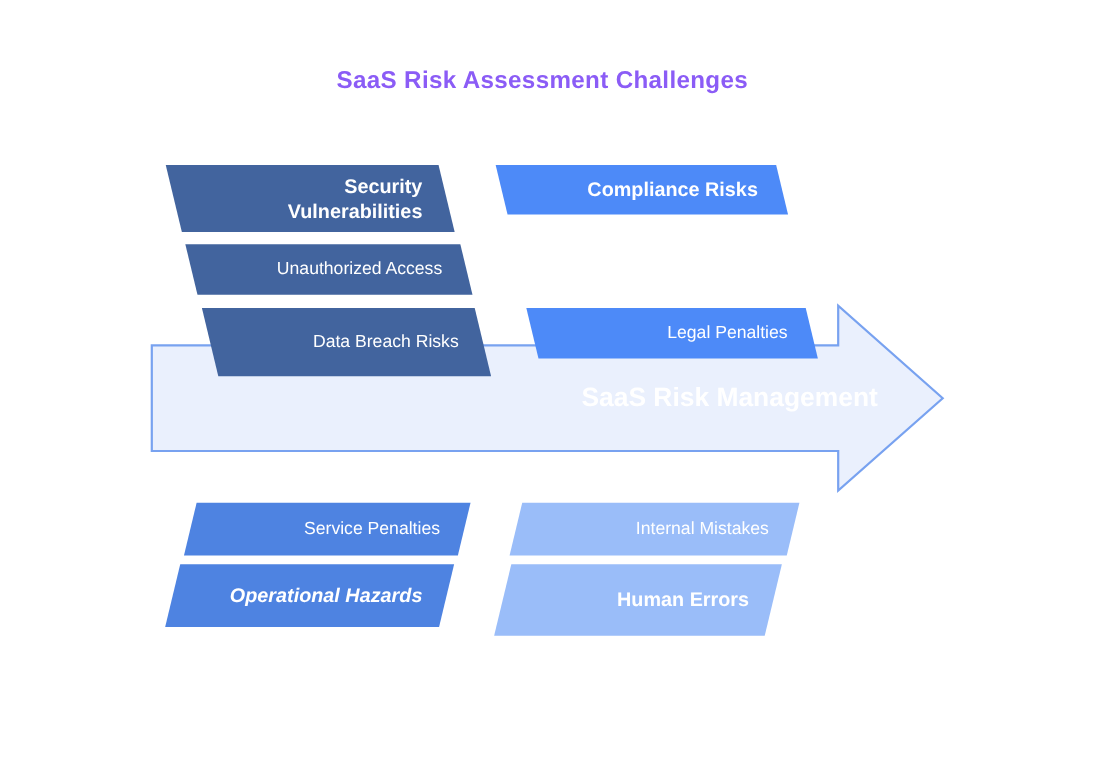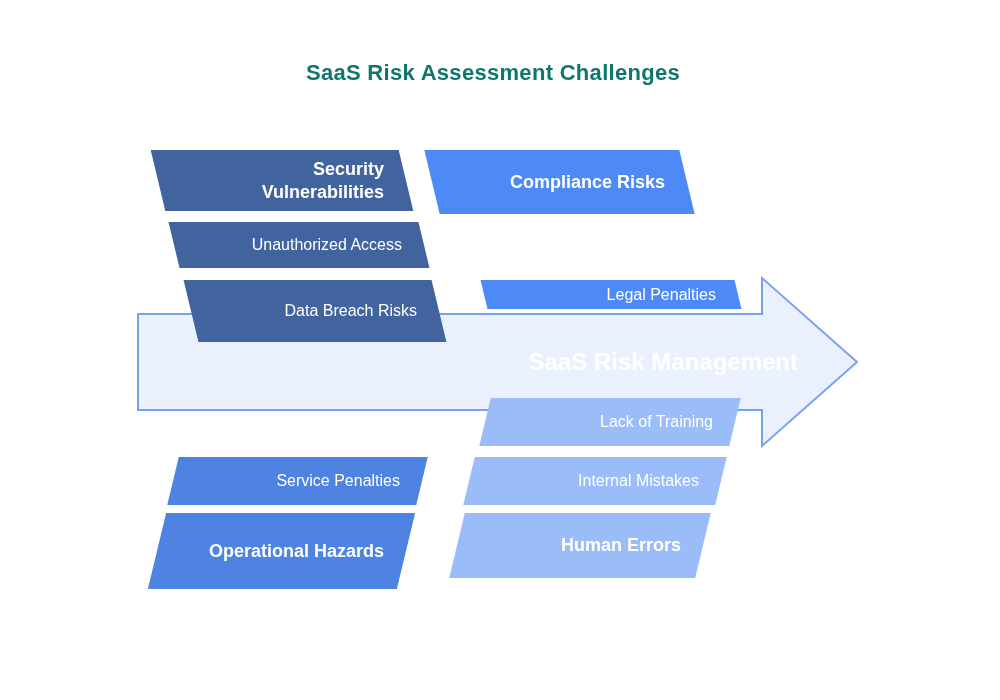--- a/index.html
+++ b/index.html
@@ -2,21 +2,21 @@
 <html><head>
 <meta charset="utf-8">
 <style>
   html,body{margin:0;padding:0;background:#fff;}
   #canvas{
     position:relative;width:1000px;height:700px;background:#ffffff;overflow:hidden;
     font-family:"Liberation Sans", sans-serif;
   }
   .title{
     position:absolute;top:60px;left:0;width:986px;text-align:center;
-    font-size:22px;font-weight:bold;color:#0f766e;letter-spacing:.3px;
+    font-size:22px;font-weight:bold;color:#8b5cf6;letter-spacing:.3px;
   }
   .arrow-svg{position:absolute;left:0;top:0;z-index:0;}
   .arrow-label{
     position:absolute;left:138px;top:349px;width:660px;text-align:right;
     font-size:24px;font-weight:bold;color:#ffffff;z-index:0;line-height:26px;
   }
   .bar{
     position:absolute;z-index:1;box-sizing:border-box;
     display:flex;align-items:center;justify-content:flex-end;
     padding-right:22px;color:#ffffff;
@@ -46,37 +46,34 @@
     <span class="lbl">Security
 Vulnerabilities</span>
   </div>
   <div class="bar top sub" style="left: 174px; top: 222px; width: 250px; height: 46px; --c: #42649E;">
     <span class="lbl">Unauthorized Access</span>
   </div>
   <div class="bar top sub" style="left: 191px; top: 280px; width: 248px; height: 62px; --c: #42649E;">
     <span class="lbl">Data Breach Risks</span>
   </div>
 
-  <div class="bar top hdr" style="left: 432px; top: 150px; width: 255px; height: 64px; --c: #4D8AF8;">
+  <div class="bar top hdr" style="left: 456px; top: 150px; width: 255px; height: 45px; --c: #4D8AF8;">
     <span class="lbl">Compliance Risks</span>
   </div>
-  <div class="bar top sub" style="left: 484px; top: 280px; width: 254px; height: 29px; --c: #4D8AF8;">
+  <div class="bar top sub" style="left: 484px; top: 280px; width: 254px; height: 46px; --c: #4D8AF8;">
     <span class="lbl">Legal Penalties</span>
   </div>
 
   <div class="bar bottom sub" style="left: 173px; top: 457px; width: 249px; height: 48px; --c: #4E83E1;">
     <span class="lbl">Service Penalties</span>
   </div>
-  <div class="bar bottom hdr" style="left: 157px; top: 513px; width: 249px; height: 76px; --c: #4E83E1;">
+  <div class="bar bottom hdr" style="left: 157px; top: 513px; width: 249px; height: 57px; font-style: italic; --c: #4E83E1;">
     <span class="lbl">Operational Hazards</span>
   </div>
 
-  <div class="bar bottom sub" style="left: 485px; top: 398px; width: 250px; height: 48px; --c: #9ABDF9;">
-    <span class="lbl">Lack of Training</span>
-  </div>
   <div class="bar bottom sub" style="left: 469px; top: 457px; width: 252px; height: 48px; --c: #9ABDF9;">
     <span class="lbl">Internal Mistakes</span>
   </div>
   <div class="bar bottom hdr" style="left: 457px; top: 513px; width: 246px; height: 65px; --c: #9ABDF9;">
     <span class="lbl">Human Errors</span>
   </div>
 
 </div>
 
 </body></html>

